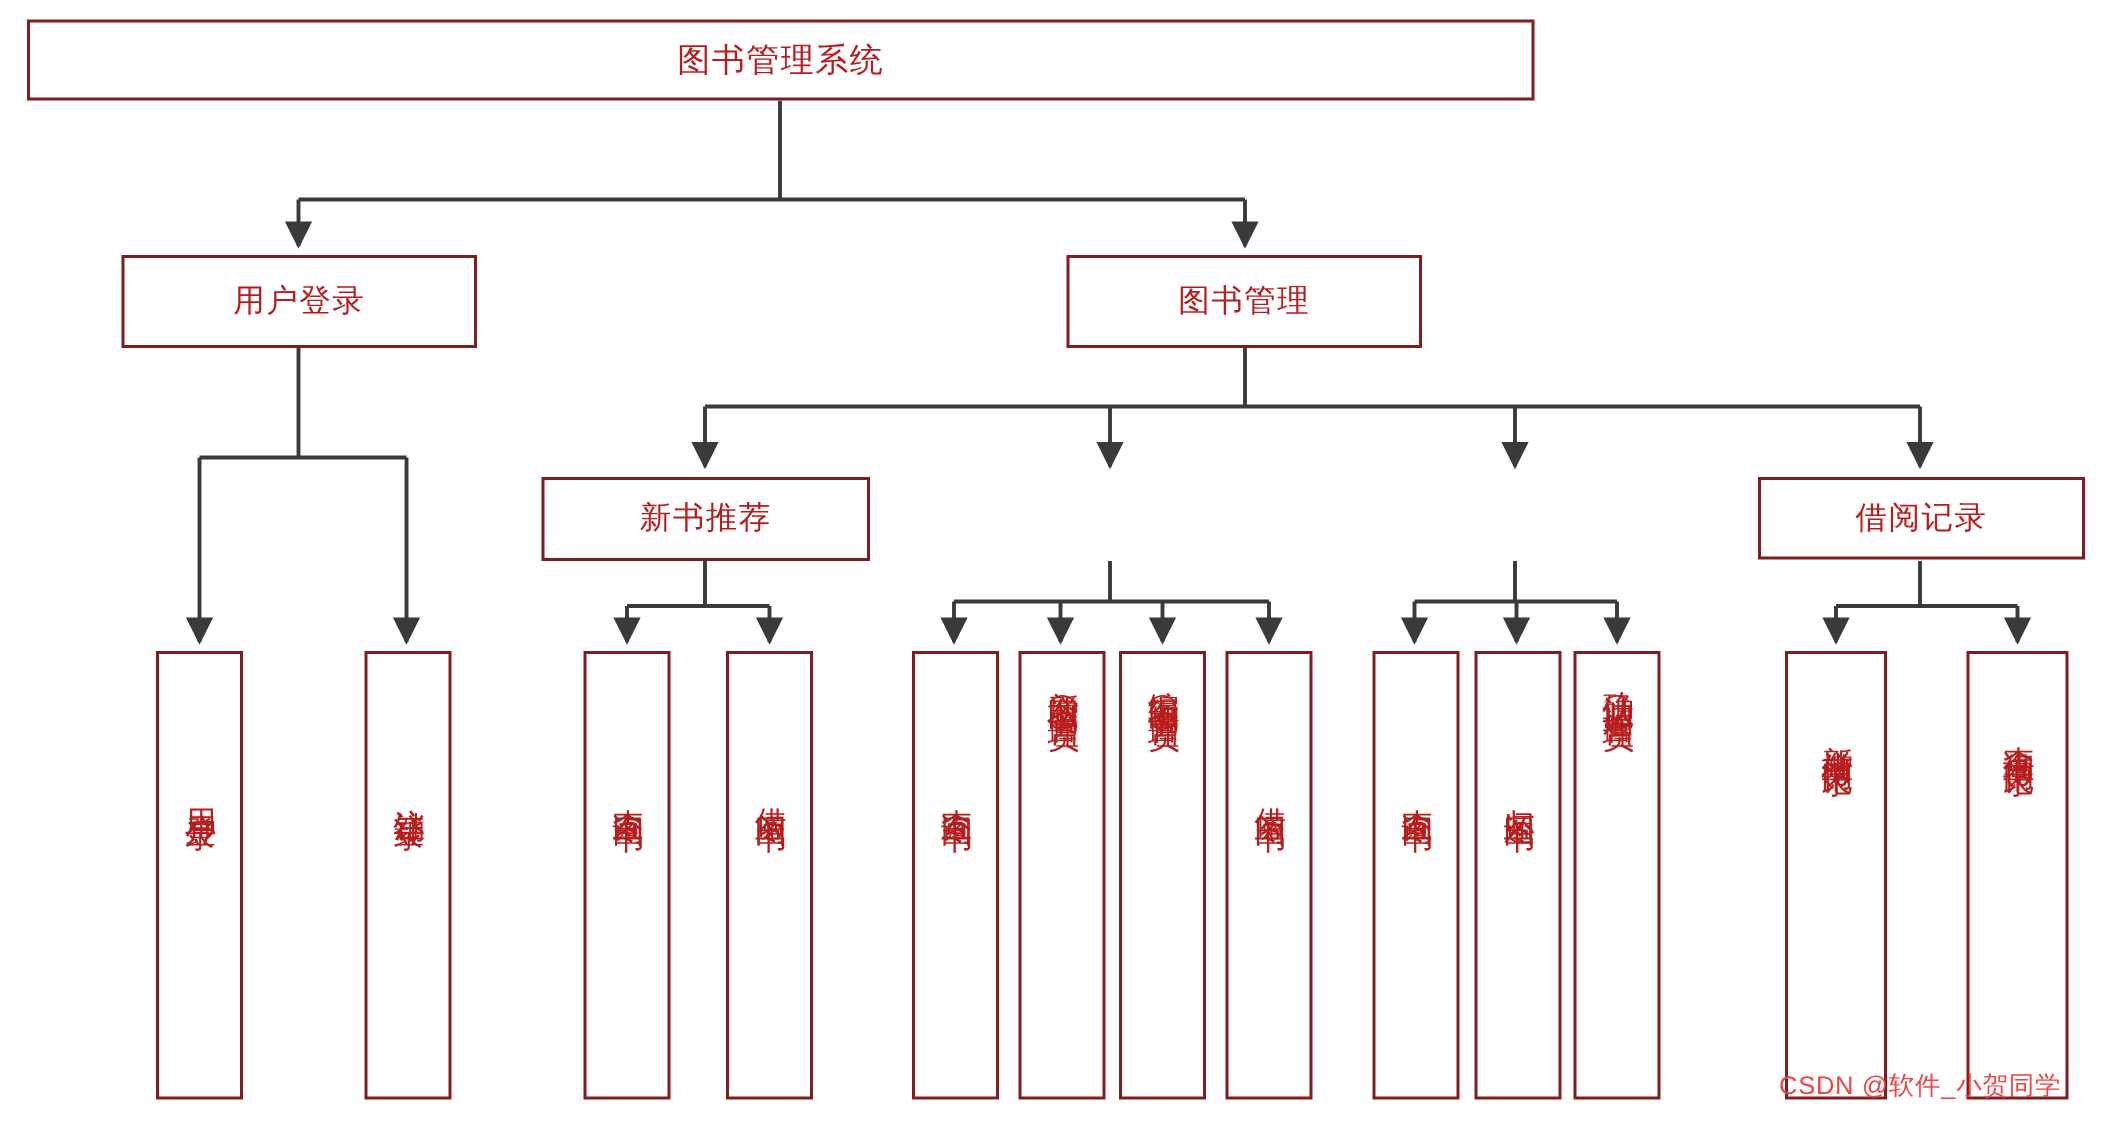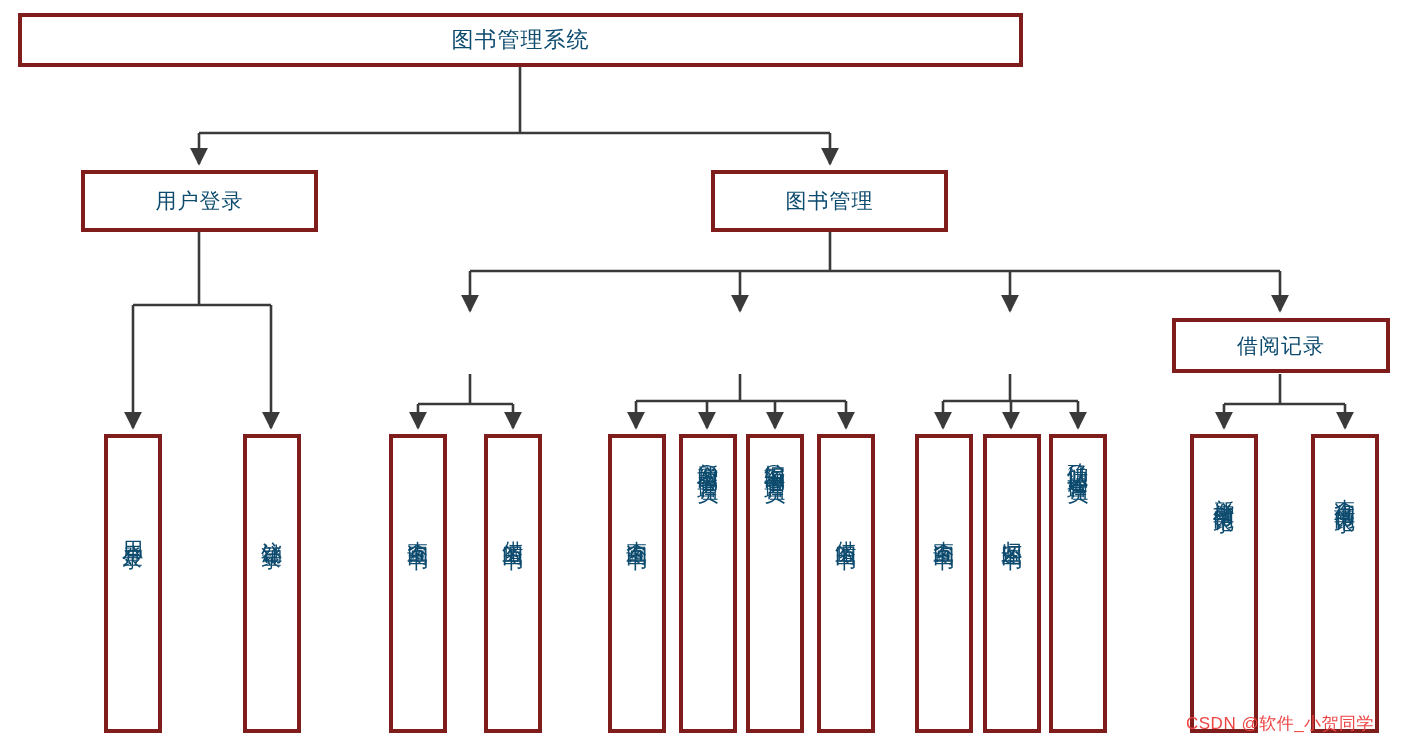--- a/index.html
+++ b/index.html
@@ -17,25 +17,25 @@
   #wires{
     position:absolute;
     left:0; top:0;
     width:1405px; height:747px;
     pointer-events:none;
   }
   .node{
     position:absolute;
     box-sizing:border-box;
     background:#ffffff;
-    border:4px solid #7f1d1d;
+    border:2px solid #7f1d1d;
     display:flex;
     align-items:center;
     justify-content:center;
-    color:#0c4a6e;
+    color:#b91c1c;
   }
   .node.horiz .label{
     writing-mode:horizontal-tb;
     font-size:21px;
     line-height:1.1;
     letter-spacing:1px;
     white-space:nowrap;
   }
   .node.vert{
     align-items:flex-start;
@@ -123,20 +123,23 @@
     <span class="label">图书管理系统</span>
   </div>
 
   <div class="node horiz" style="left:81px;top:170px;width:237px;height:62px;">
     <span class="label">用户登录</span>
   </div>
   <div class="node horiz" style="left:711px;top:170px;width:237px;height:62px;">
     <span class="label">图书管理</span>
   </div>
 
+  <div class="node horiz" style="left:361px;top:318px;width:219px;height:56px;">
+    <span class="label">新书推荐</span>
+  </div>
   <div class="node horiz" style="left:1172px;top:318px;width:218px;height:55px;">
     <span class="label">借阅记录</span>
   </div>
 
   <div class="node vert mid" style="left:104px;top:434px;width:58px;height:299px;">
     <span class="label">用户登录</span>
   </div>
   <div class="node vert mid" style="left:243px;top:434px;width:58px;height:299px;">
     <span class="label">注销登录</span>
   </div>

